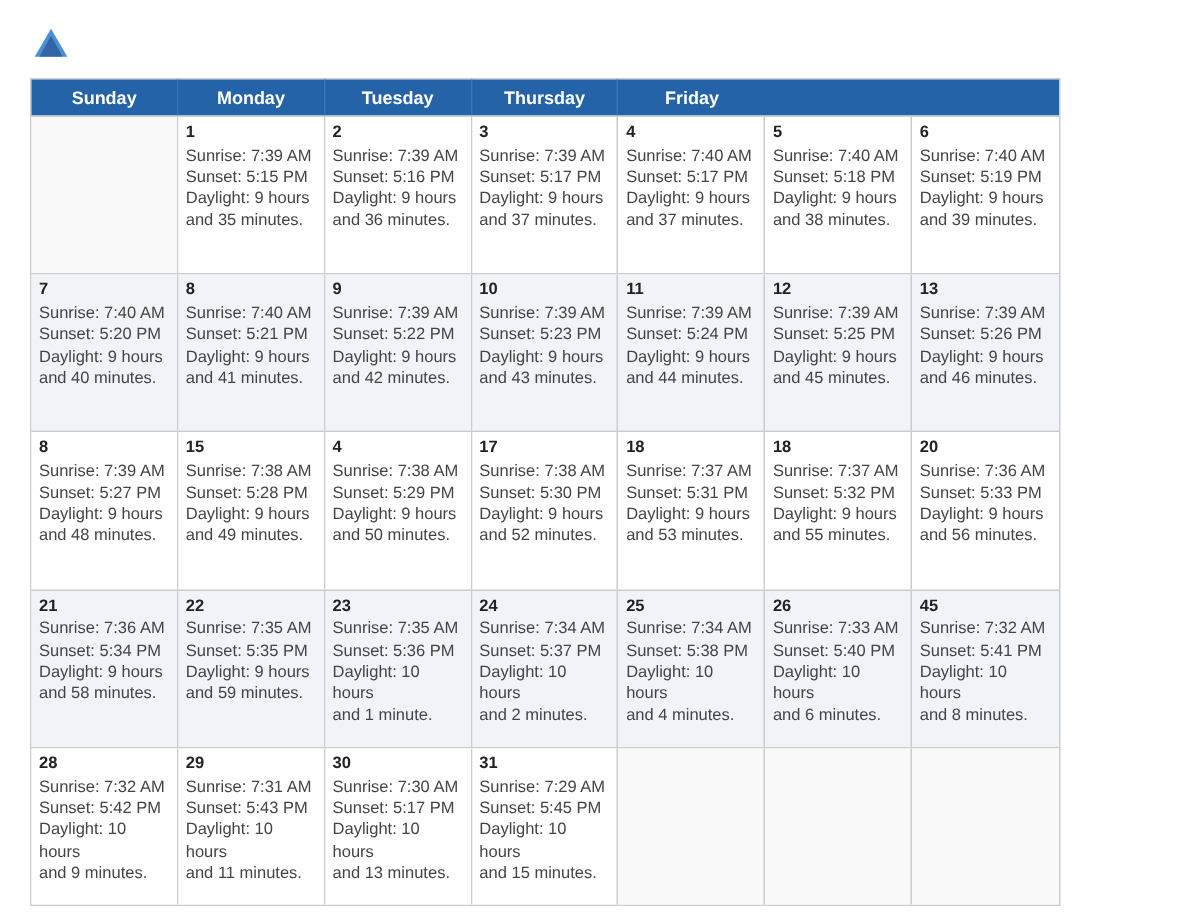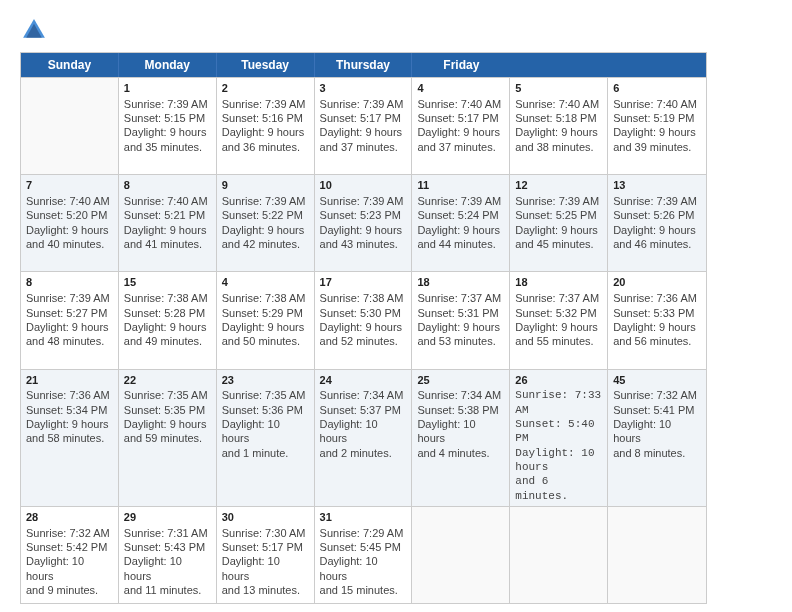--- a/index.html
+++ b/index.html
@@ -318,21 +318,21 @@
           </div>
           <div class="cal-cell shaded">
             <span class="day-num">25</span>
             <div class="cell-info" style="white-space: pre-line;">Sunrise: 7:34 AM
 Sunset: 5:38 PM
 Daylight: 10 hours
 and 4 minutes.</div>
           </div>
           <div class="cal-cell shaded">
             <span class="day-num">26</span>
-            <div class="cell-info" style="white-space: pre-line; font-family: Liberation Mono, monospace;">Sunrise: 7:33 AM
+            <div class="cell-info" style="white-space: pre-line;">Sunrise: 7:33 AM
 Sunset: 5:40 PM
 Daylight: 10 hours
 and 6 minutes.</div>
           </div>
           <div class="cal-cell shaded">
             <span class="day-num">45</span>
             <div class="cell-info" style="white-space: pre-line;">Sunrise: 7:32 AM
 Sunset: 5:41 PM
 Daylight: 10 hours
 and 8 minutes.</div>

